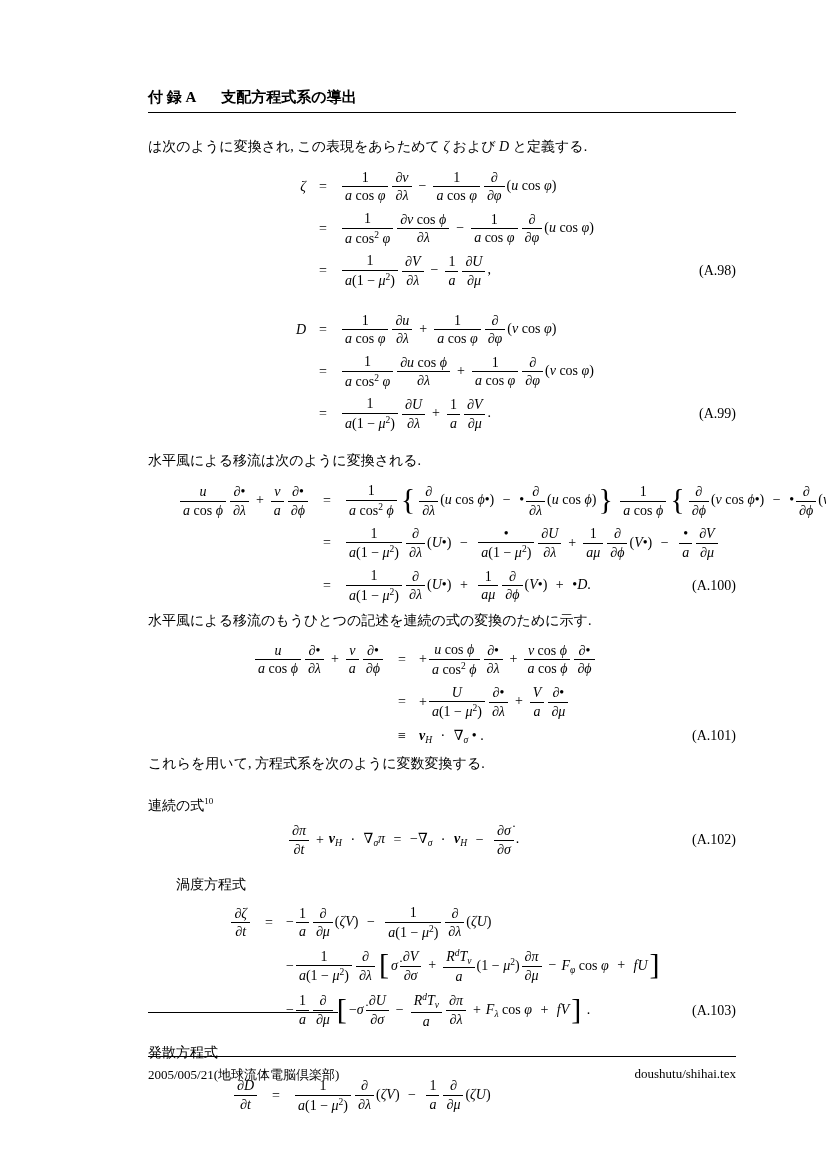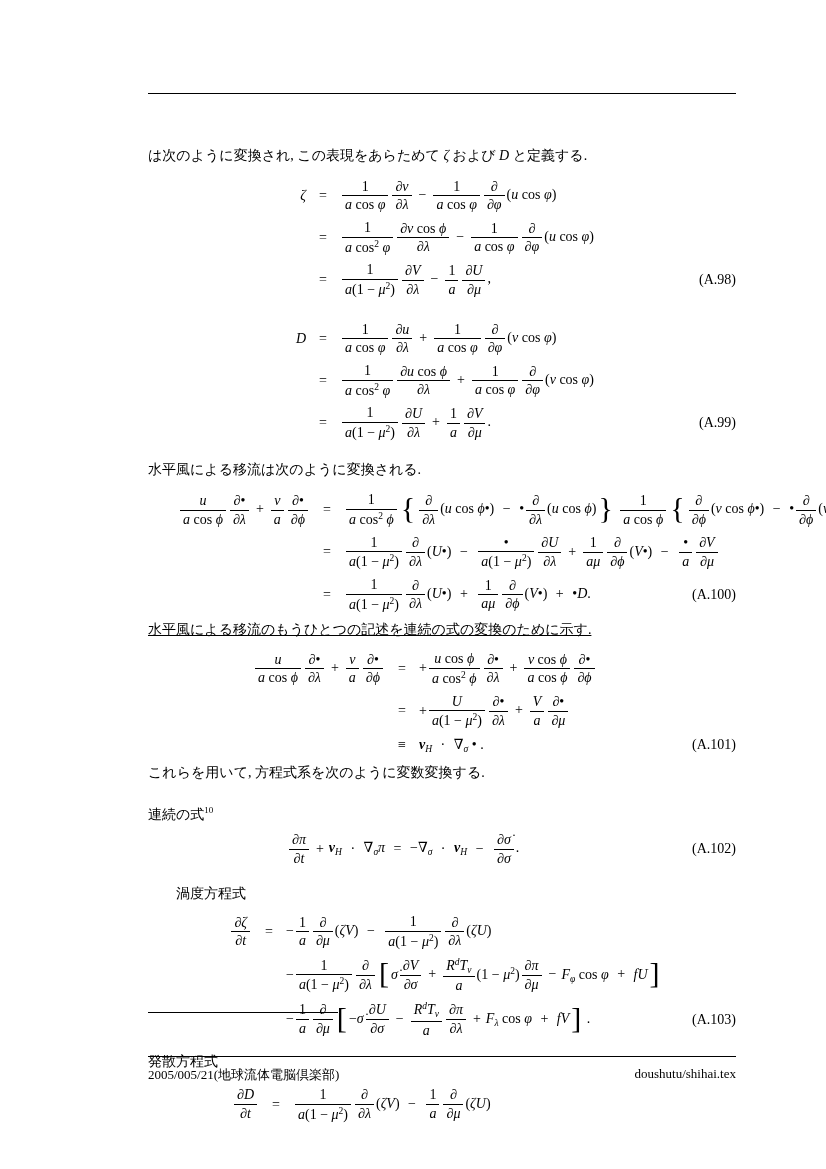--- a/index.html
+++ b/index.html
@@ -19,23 +19,23 @@
     display:flex;justify-content:space-between;align-items:baseline;
     font-weight:bold;font-size:15px;
     border-bottom:1.4px solid #000;
     padding-bottom:5px;
   }
   .pagehead .hl{display:flex;gap:27px;}
   .pagehead .hr{display:flex;gap:25px;}
 
   
   .para{font-size:14px;line-height:1.55;}
-  .p-intro{margin-top:51px;}
+  .p-intro{margin-top:23px;}
   .p-adv{margin-top:18px;}
-  .p-adv2{margin-top:1px;text-decoration:underline;}
+  .p-adv2{margin-top:1px;}
   .p-transform{margin-top:8px;}
   .p-continuity{margin-top:20px;}
   .p-vorticity{margin-top:16px;margin-left:28px;}
   .p-divergence{margin-top:13px;}
   sup{font-size:9px;}
 
   
   .eq{position:relative;font-size:14px;}
   .eqrow{display:flex;align-items:center;white-space:nowrap;margin:7px 0;}
   .lhs{flex:none;text-align:right;justify-content:flex-end;}
@@ -76,20 +76,24 @@
   .ftrule{width:100%;border-top:1px solid #000;margin-bottom:9px;}
   .ftrow{display:flex;justify-content:space-between;}
 </style>
 </head>
 <body>
 
 <div class="sheet">
   <div class="content">
 
     <div class="pagehead">
+      <span class="hr">
+        <span>付 録 A</span>
+        <span>支配方程式系の導出</span>
+      </span>
     </div>
 
     <div class="para p-intro">は次のように変換され, この表現をあらためて <i>ζ</i> および <i>D</i> と定義する.</div>
 
     <div class="eq eq-a98">
         <div class="eqrow">
           <span class="lhs"><i>ζ</i></span>
           <span class="rel">=</span>
           <span class="rhs"><span class="fr"><span class="nu">1</span><span class="de"><i>a</i> cos <i>φ</i></span></span><span class="fr"><span class="nu">∂<i>v</i></span><span class="de">∂<i>λ</i></span></span><span class="op">−</span><span class="fr"><span class="nu">1</span><span class="de"><i>a</i> cos <i>φ</i></span></span><span class="fr"><span class="nu">∂</span><span class="de">∂<i>φ</i></span></span>(<i>u</i> cos <i>φ</i>)</span>
         </div>

